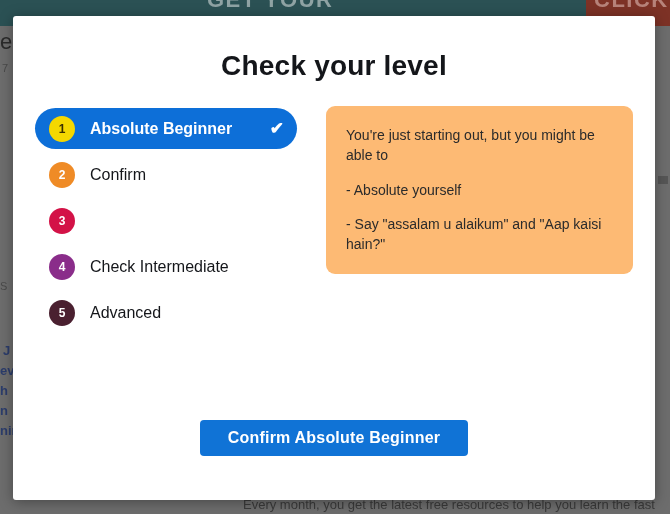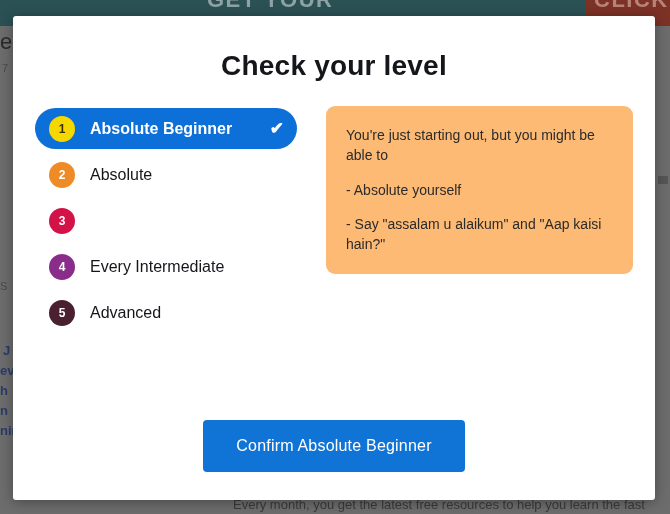--- a/index.html
+++ b/index.html
@@ -66,21 +66,21 @@
   }
   .bg-frag {
     position: absolute;
     white-space: nowrap;
     color: #2a2a2a;
   }
   .bg-frag.blue { color: #2b3c6b; font-weight: 700; font-size: 13px; }
   .bg-frag.small { font-size: 11px; color: #4a4a4a; }
   .bg-bottom-text {
     position: absolute;
-    left: 233px; top: 497px;
+    left: 243px; top: 497px;
     font-size: 13px;
     color: #3a3a3a;
     white-space: nowrap;
   }
   .bg-right-sliver {
     position: absolute;
     right: 0; top: 26px;
     width: 15px; height: 488px;
     background: #6d6d6d;
   }
@@ -194,23 +194,23 @@
     justify-content: center;
     margin-top: 82px;
   }
   .confirm-btn {
     background: #1073d6;
     color: #ffffff;
     border: none;
     border-radius: 4px;
     font-family: "Liberation Sans", sans-serif;
     font-size: 16px;
-    font-weight: 400;
+    font-weight: 700;
     padding: 0 28px;
-    height: 52px;
+    height: 36px;
     min-width: 262px;
     cursor: pointer;
     letter-spacing: .2px;
   }
 </style>
 </head>
 <body>
 
 <div id="page">
 
@@ -249,30 +249,30 @@
       <div class="levels">
 
         <div class="level selected" style="background:#0d6fd8;">
           <span class="badge dark-text" style="background:#f5d800;">1</span>
           <span class="level-label">Absolute Beginner</span>
           <span class="check">✔</span>
         </div>
 
         <div class="level">
           <span class="badge light-text" style="background:#ef8b26;">2</span>
-          <span class="level-label">Absolute</span>
+          <span class="level-label">Confirm</span>
         </div>
 
         <div class="level">
           <span class="badge light-text" style="background:#d31247;">3</span>
         </div>
 
         <div class="level">
           <span class="badge light-text" style="background:#8a2d8a;">4</span>
-          <span class="level-label">Every Intermediate</span>
+          <span class="level-label">Check Intermediate</span>
         </div>
 
         <div class="level">
           <span class="badge light-text" style="background:#4a2030;">5</span>
           <span class="level-label">Advanced</span>
         </div>
 
       </div>
 
       <div class="info-card">

